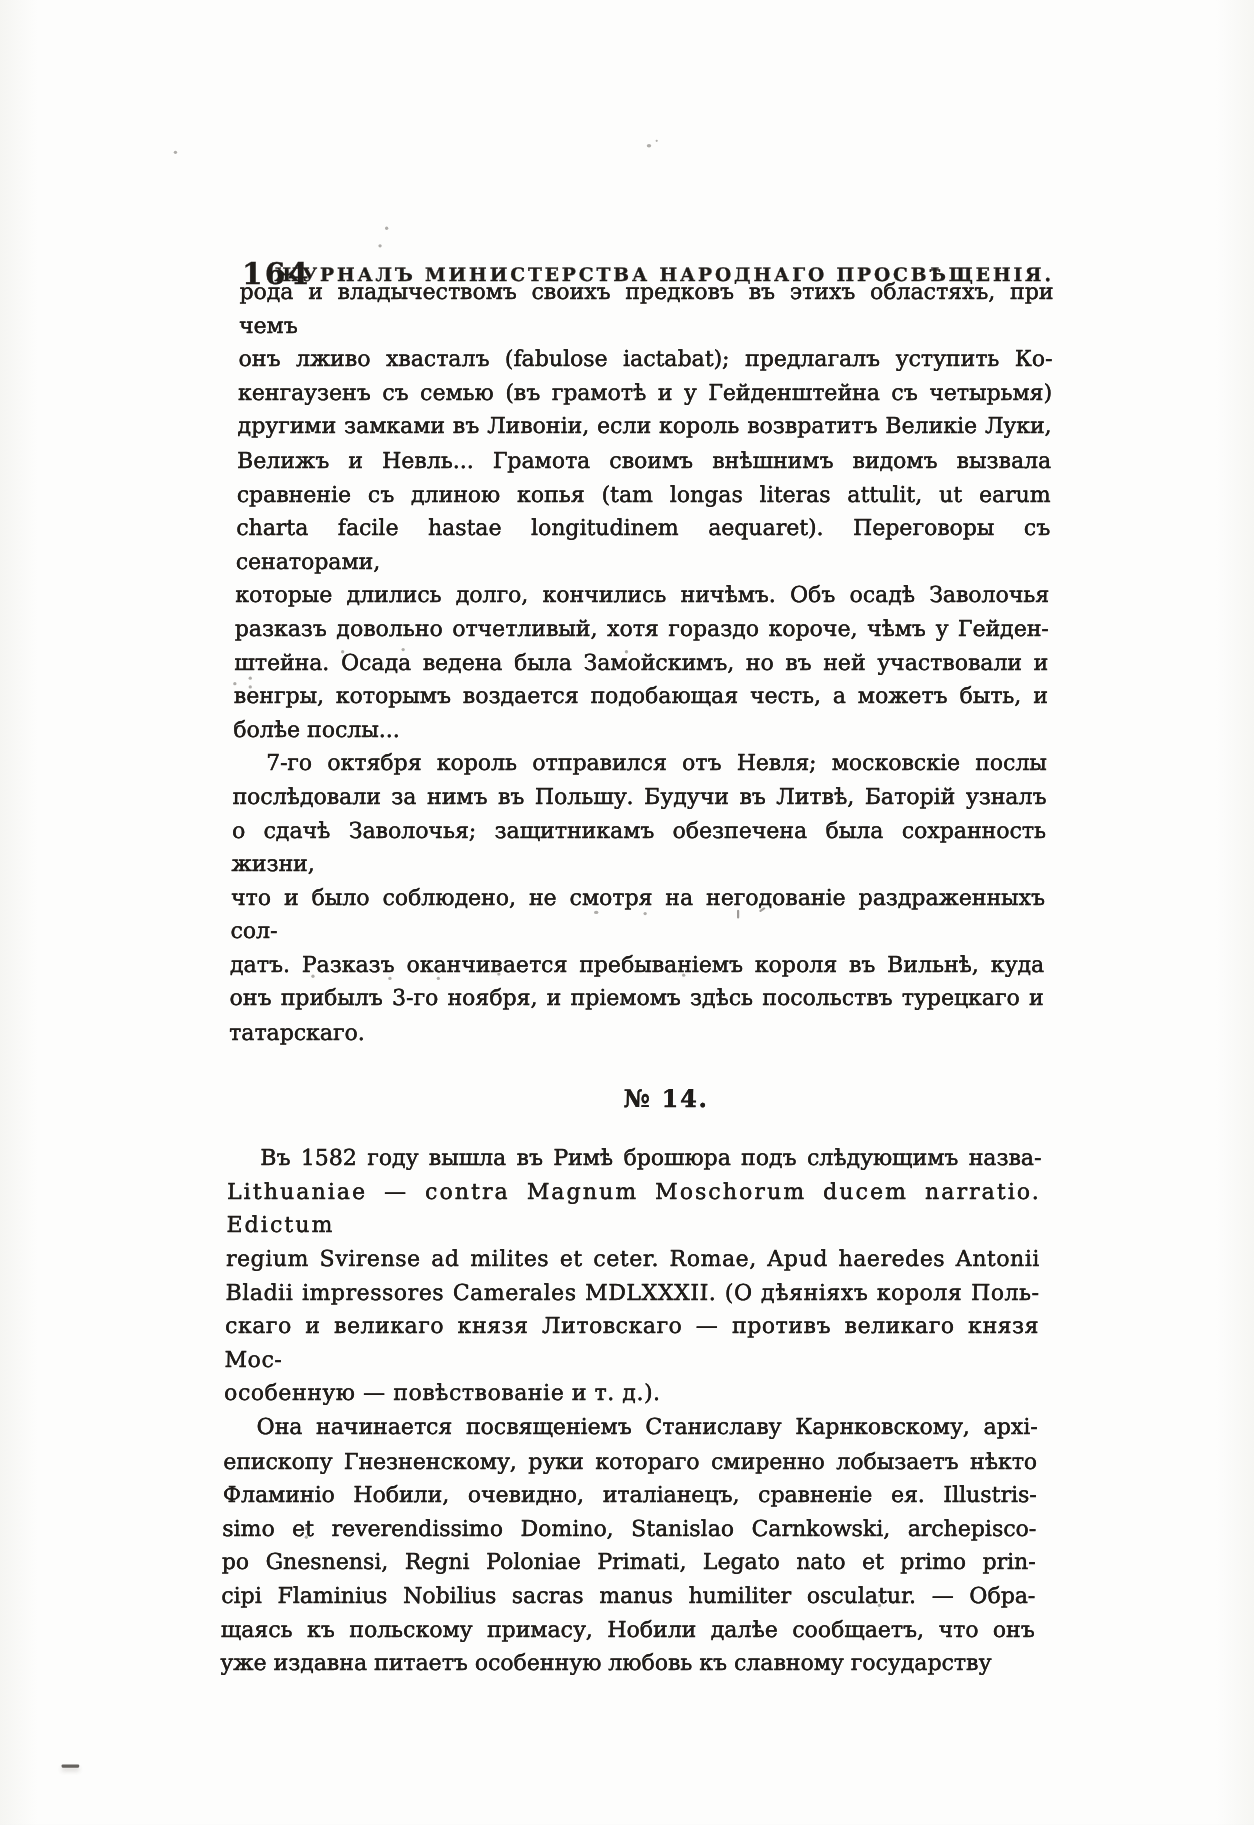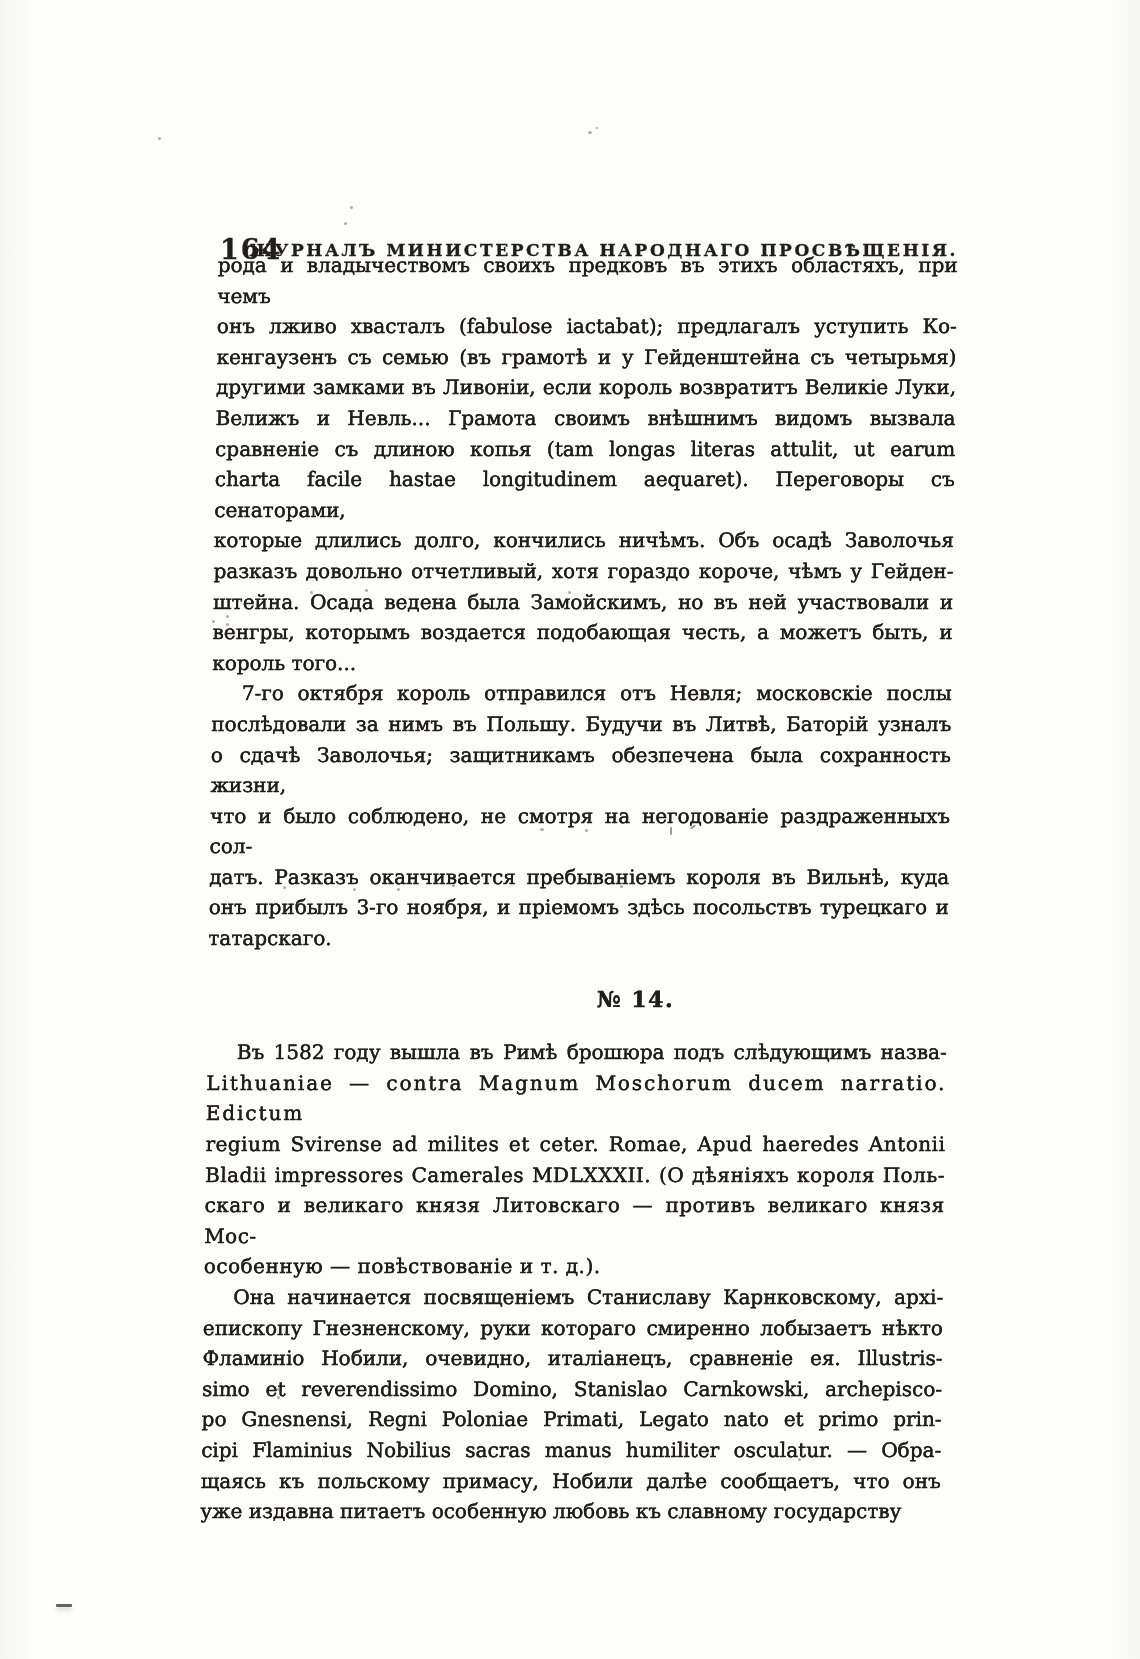--- a/index.html
+++ b/index.html
@@ -43,21 +43,21 @@
   .line {
     text-align: justify;
     text-align-last: justify;
     min-height: 30.6px;
   }
   .line.last { text-align-last: left; }
   .line.indent { text-indent: 30px; }
   .para.latin .line { letter-spacing: 0.5px; }
   .para.latin .line:first-child { letter-spacing: 1.9px; }
   .section-heading {
-    position: relative; left: 58px;
+    position: relative; left: 28px;
     margin: 30px 0 23px 0;
     text-align: center;
     font-size: 22px; font-weight: bold; letter-spacing: 1.5px;
     -webkit-text-stroke: 0.3px currentColor;
   }
   
   .speck {
     position: absolute; background: #6e6a64; border-radius: 50%;
     opacity: 0.55;
   }
@@ -87,21 +87,21 @@
         <div class="line">онъ лживо хвасталъ (fabulose iactabat); предлагалъ уступить Ко-</div>
         <div class="line">кенгаузенъ съ семью (въ грамотѣ и у Гейденштейна съ четырьмя)</div>
         <div class="line">другими замками въ Ливоніи, если король возвратитъ Великіе Луки,</div>
         <div class="line">Велижъ и Невль... Грамота своимъ внѣшнимъ видомъ вызвала</div>
         <div class="line">сравненіе съ длиною копья (tam longas literas attulit, ut earum</div>
         <div class="line">charta facile hastae longitudinem aequaret). Переговоры съ сенаторами,</div>
         <div class="line">которые длились долго, кончились ничѣмъ. Объ осадѣ Заволочья</div>
         <div class="line">разказъ довольно отчетливый, хотя гораздо короче, чѣмъ у Гейден-</div>
         <div class="line">штейна. Осада ведена была Замойскимъ, но въ ней участвовали и</div>
         <div class="line">венгры, которымъ воздается подобающая честь, а можетъ быть, и</div>
-        <div class="line last">король того...</div>
+        <div class="line last">болѣе послы...</div>
       </div>
       <div class="para">
         <div class="line indent">7-го октября король отправился отъ Невля; московскіе послы</div>
         <div class="line">послѣдовали за нимъ въ Польшу. Будучи въ Литвѣ, Баторій узналъ</div>
         <div class="line">о сдачѣ Заволочья; защитникамъ обезпечена была сохранность жизни,</div>
         <div class="line">что и было соблюдено, не смотря на негодованіе раздраженныхъ сол-</div>
         <div class="line">датъ. Разказъ оканчивается пребываніемъ короля въ Вильнѣ, куда</div>
         <div class="line">онъ прибылъ 3-го ноября, и пріемомъ здѣсь посольствъ турецкаго и</div>
         <div class="line last">татарскаго.</div>
       </div>

